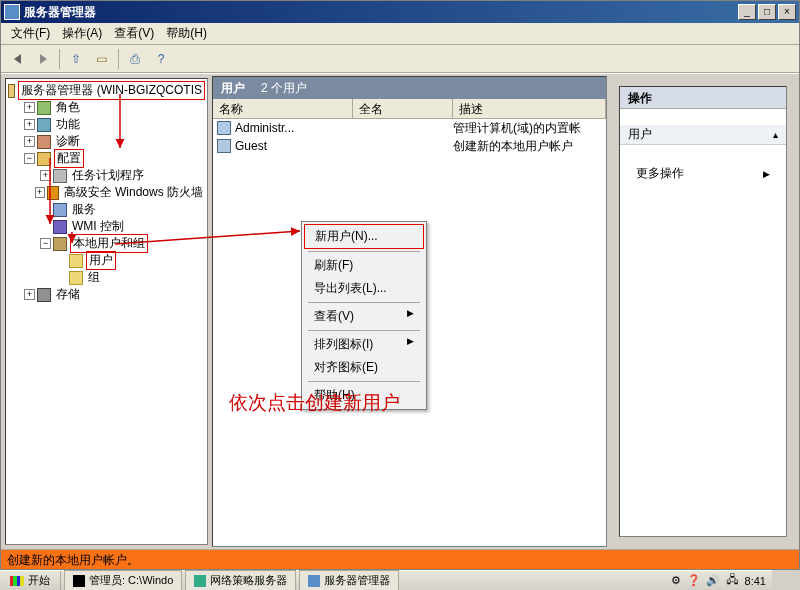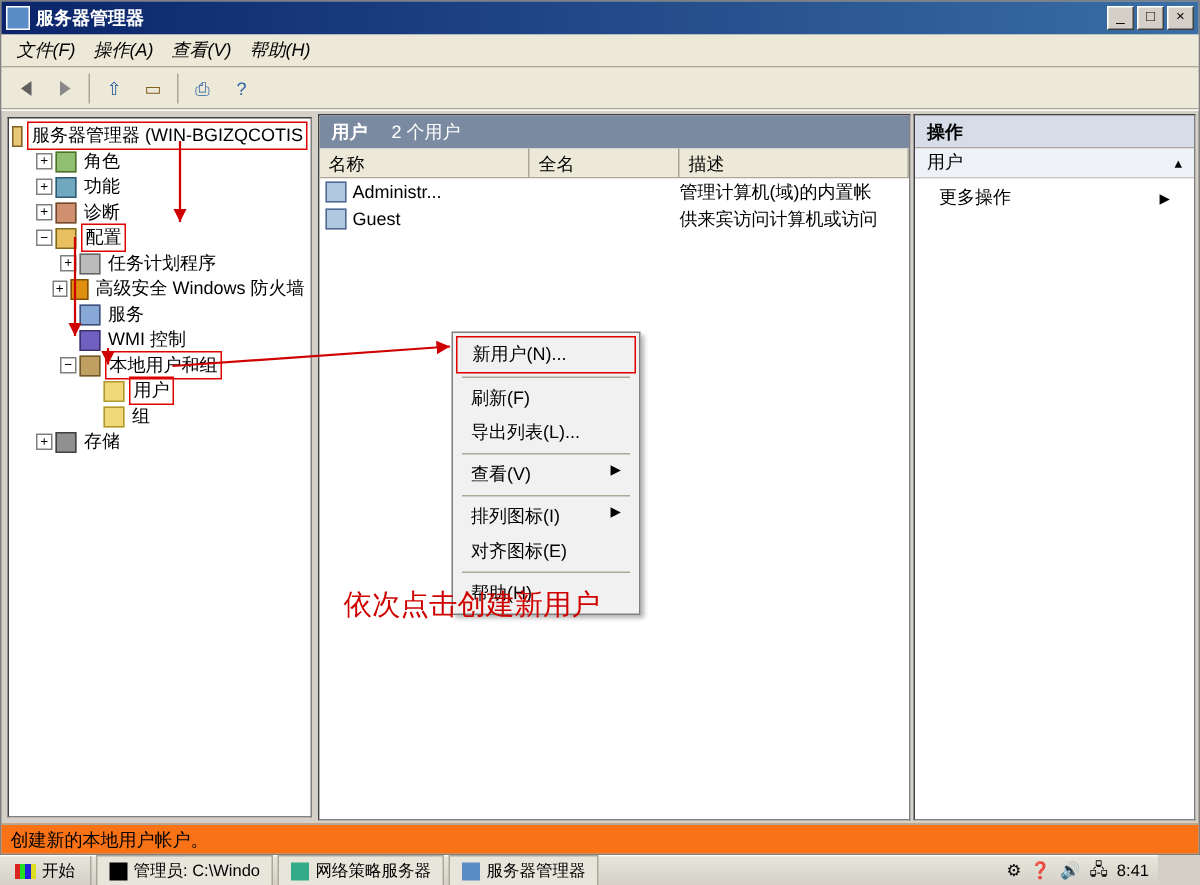--- a/index.html
+++ b/index.html
@@ -31,21 +31,20 @@
 .winbtn {
   width: 18px; height: 16px; background: #d4d0c8;
   border: 1px solid #fff; border-right-color:#404040; border-bottom-color:#404040;
   font-size: 10px; line-height: 14px; text-align: center; color:#000;
   cursor: pointer;
 }
 .menubar {
   height: 22px; background: #ece9d8;
   display: flex; padding: 0 4px;
   border-bottom: 1px solid #aca899;
-  font-style: italic;
 }
 .menubar span { padding: 2px 6px; cursor: pointer; }
 .toolbar {
   height: 28px; background: #ece9d8;
   display: flex; align-items: center; padding: 0 4px; gap: 2px;
   border-bottom: 1px solid #aca899;
 }
 .tbtn {
   width: 24px; height: 22px;
   border: 1px solid transparent;
@@ -55,21 +54,21 @@
 .tsep { width:1px; height:20px; background:#aca899; margin:0 2px; }
 .arrow-left { width:0;height:0;border-top:5px solid transparent;border-bottom:5px solid transparent;border-right:7px solid #606060; }
 .arrow-right { width:0;height:0;border-top:5px solid transparent;border-bottom:5px solid transparent;border-left:7px solid #888; }
 .body3 { flex:1; display:flex; border-top:1px solid #fff; overflow:hidden; }
 .panel {
   background:#fff; border:1px solid #808080; border-top-color:#404040; border-left-color:#404040;
   display:flex; flex-direction:column; overflow:hidden;
 }
 .left { width:203px; margin:4px; }
 .center { flex:1; margin:2px 0; }
-.right { width:188px; margin:2px; }
+.right { width:168px; margin:12px;gap:16px; }
 .tree { padding:3px 2px; font-size:12px; line-height:17px; overflow:auto; flex:1;}
 .trow { display:flex; align-items:center; white-space:nowrap; height:17px;}
 .expander {
   width:11px;height:11px;border:1px solid #808080;background:#fff;
   font-size:9px;line-height:9px;text-align:center;color:#000;margin-right:2px;cursor:pointer;
 }
 .spacer{display:inline-block;width:16px;}
 .ticon{width:14px;height:14px;margin-right:3px;display:inline-block;}
 .ticon.server{background:#e8c878;border:1px solid #806020;}
 .ticon.role{background:#8fbf6f;border:1px solid #507030;}
@@ -282,21 +281,21 @@
             </div>
           <div class="c2"></div>
           <div class="c3">管理计算机(域)的内置帐</div>
         </div>
         <div class="lrow">
           <div class="c1">
               <span class="uicon"></span>
               <span>Guest</span>
             </div>
           <div class="c2"></div>
-          <div class="c3">供来宾访问计算机或访问</div>
+          <div class="c3">创建新的本地用户帐户</div>
         </div>
       </div>
     </div>
 
     <div class="panel right">
       <div class="rhead">操作</div>
       <div class="rsub">
         <span>用户</span>
         <span class="chev">▴</span>
       </div>

